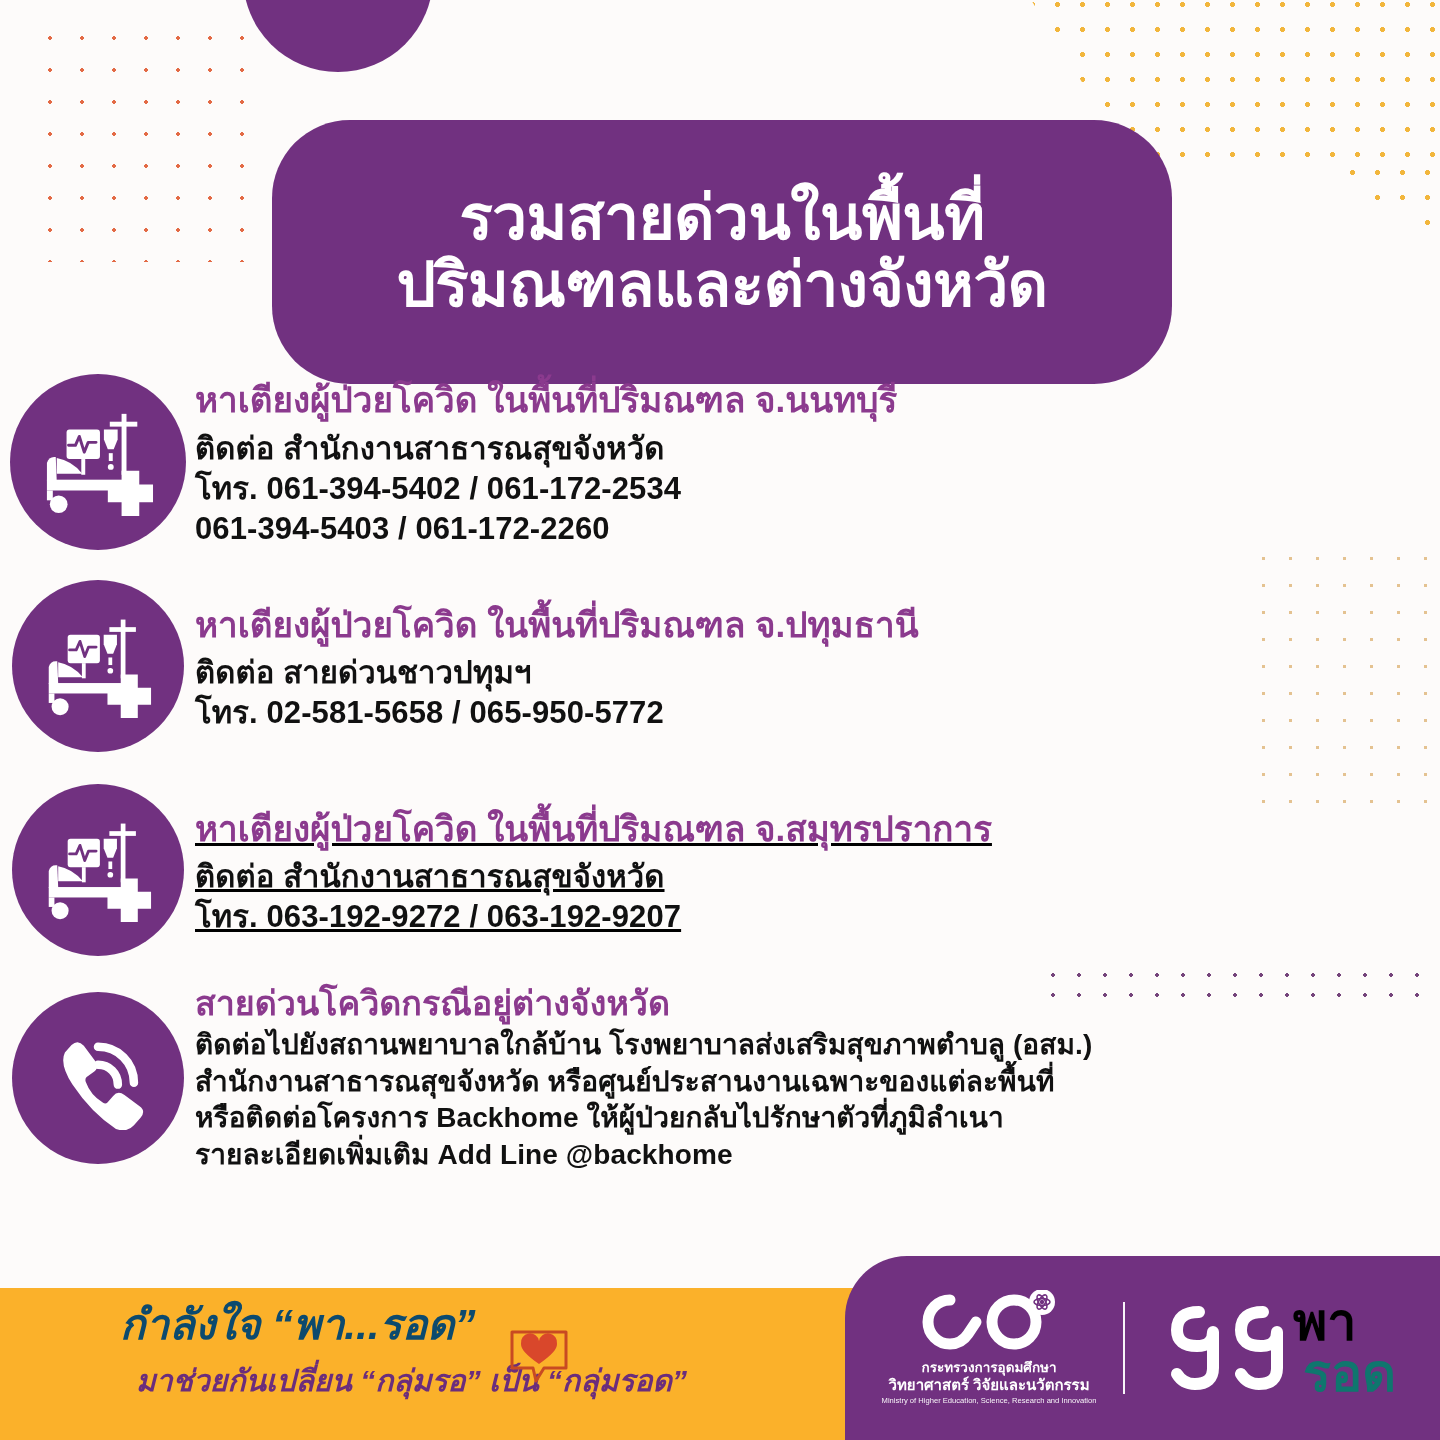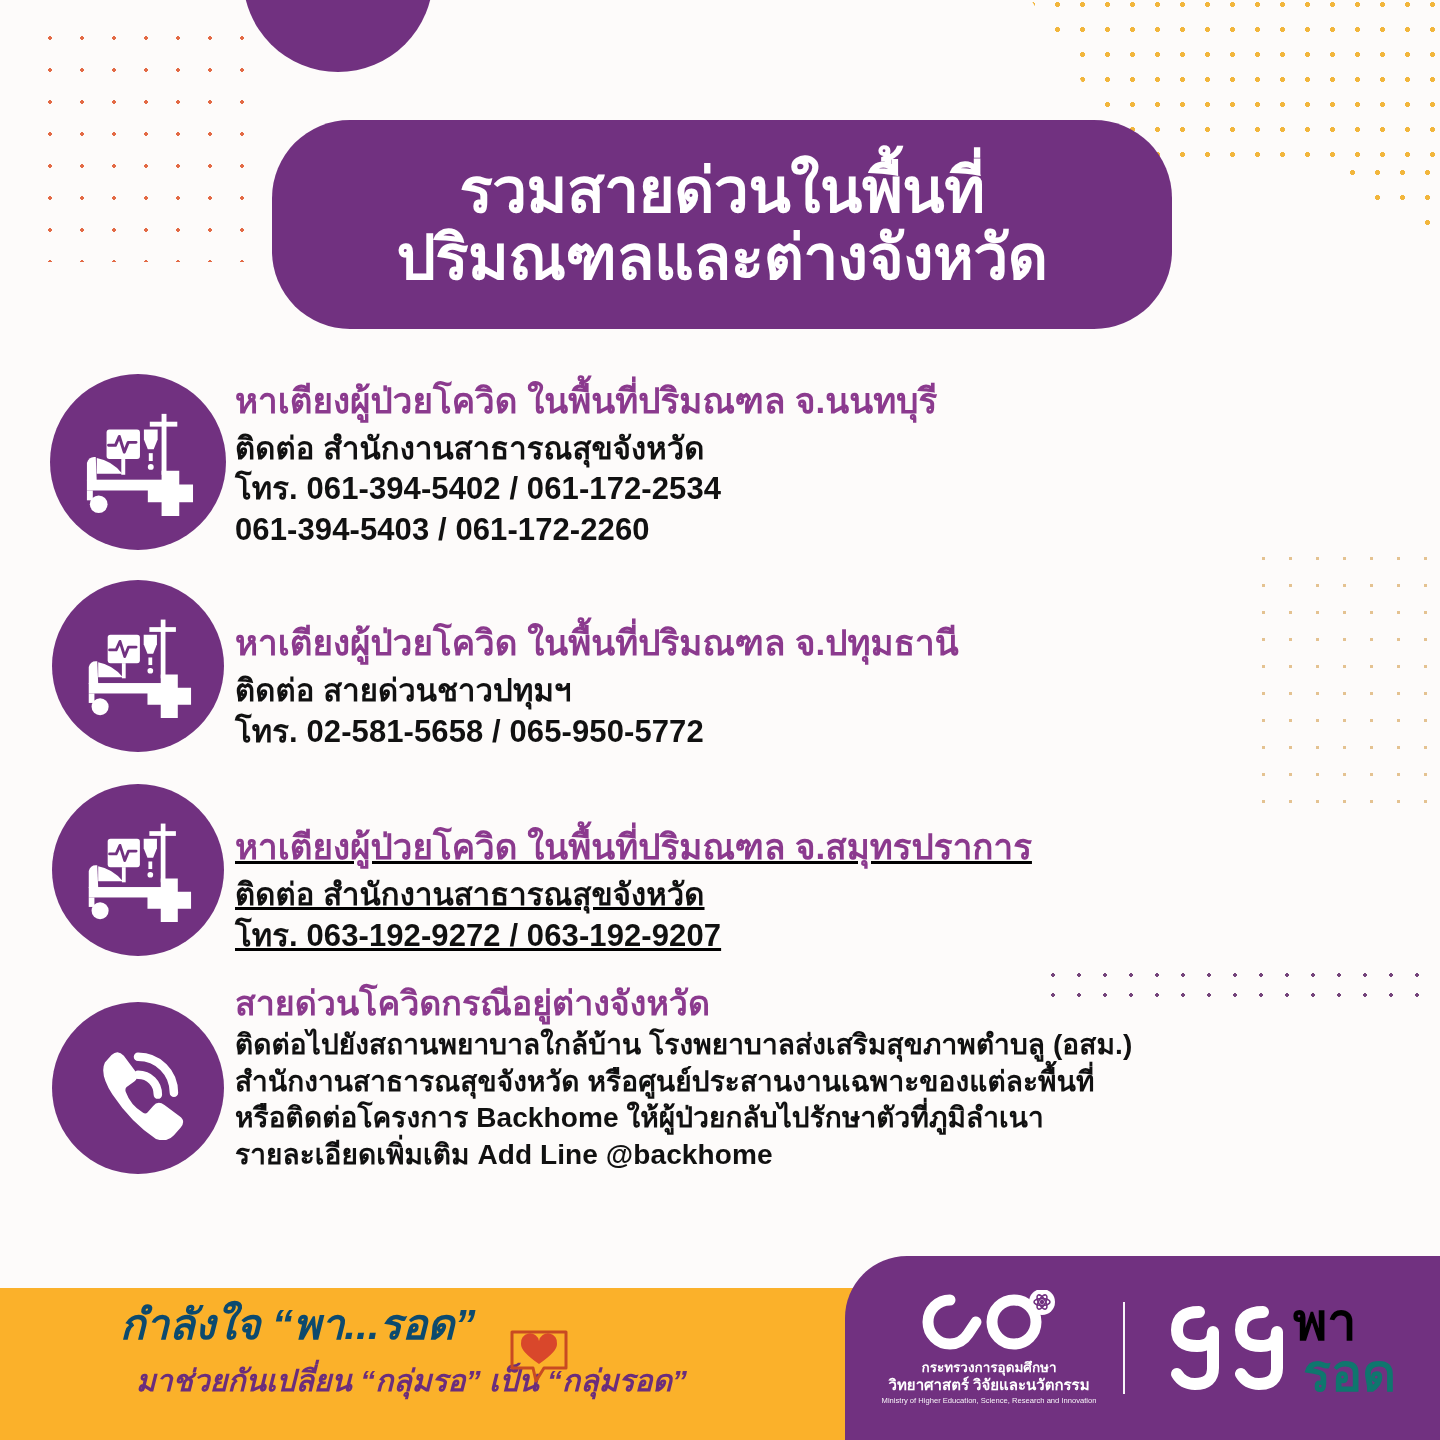--- a/index.html
+++ b/index.html
@@ -48,33 +48,33 @@
     opacity:.95;
   }
 
   .blob-top{
     position:absolute;left:243px;top:-118px;width:190px;height:190px;
     background:#713180;border-radius:50%;
   }
 
   
   .title-pill{
-    position:absolute;left:272px;top:120px;width:900px;height:209px;
+    position:absolute;left:272px;top:120px;width:900px;height:264px;
     background:#713180;border-radius:78px;
     display:flex;align-items:center;justify-content:center;
     flex-direction:column;
   }
   .title-line{
     color:#FFFFFF;font-weight:bold;font-size:62px;line-height:1.08;
     letter-spacing:-0.5px;text-align:center;white-space:nowrap;
   }
 
   
   .sections{position:absolute;left:0;top:366px;width:1440px;}
-  .section{display:flex;align-items:flex-end;margin-bottom:14px;padding-left:40px;}
+  .section{display:flex;align-items:center;margin-bottom:14px;}
   .sec-1{margin-bottom:22px;}
   .sec-2{margin-bottom:24px;}
   .sec-3{margin-bottom:22px;text-decoration:underline;}
   .icon-wrap{
     width:195px;min-width:195px;display:flex;justify-content:center;
     padding-top:8px;
   }
   .icon-circle{
     width:176px;height:176px;border-radius:50%;background:#713180;
     display:flex;align-items:center;justify-content:center;

